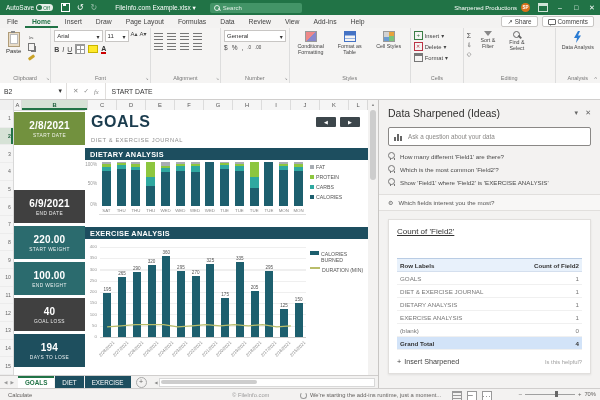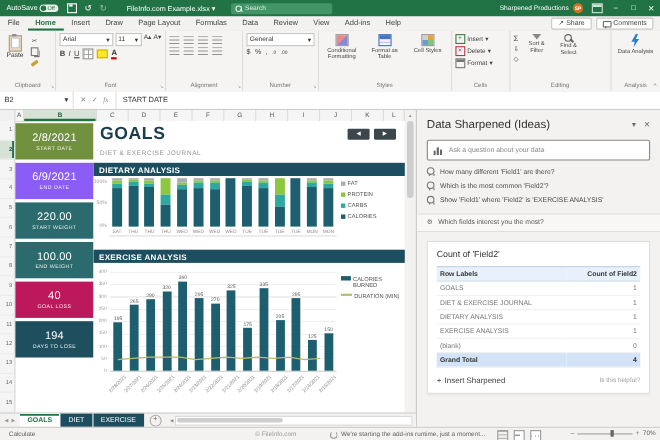--- a/index.html
+++ b/index.html
@@ -91,21 +91,21 @@
   .colh.sel{background:#d6e2d6;box-shadow:inset 0 -2px 0 #217346;color:#1a5c38;font-weight:bold;}
   .rowheads{position:absolute;top:10px;left:0;width:13px;bottom:0;display:flex;flex-direction:column;background:#f5f5f5;border-right:1px solid #d8d8d8;font-size:5.2px;color:#666;}
   .rowh{flex:1;display:flex;align-items:center;justify-content:flex-end;padding-right:2px;border-bottom:1px solid #ececec;}
   .rowh.sel{background:#d6e2d6;box-shadow:inset -2px 0 0 #217346;color:#1a5c38;font-weight:bold;}
   .vscroll{position:absolute;top:0;right:0;width:10px;bottom:0;background:#f3f2f1;border-left:1px solid #d8d8d8;}
   .vs-arrow{height:9px;display:flex;align-items:center;justify-content:center;font-size:4px;color:#888;}
   .vs-thumb{position:absolute;top:10px;left:2px;width:6px;height:70px;background:#cdcdcd;border-radius:3px;}
   
   .stats{position:absolute;top:12px;left:14px;width:71px;display:flex;flex-direction:column;gap:3px;}
   .stat{height:33px;display:flex;flex-direction:column;align-items:center;justify-content:center;color:#fff;}
-  .stat-v{font-size:10px;font-weight:normal;letter-spacing:.2px;}
+  .stat-v{font-size:10px;font-weight:bold;letter-spacing:.2px;}
   .stat-l{font-size:4.8px;letter-spacing:.4px;margin-top:2px;opacity:.9;}
   
   .main{position:absolute;top:10px;left:85px;width:283px;bottom:0;background:#fff;}
   .goals-title{position:absolute;top:3px;left:6px;font-size:16px;font-weight:bold;color:#1b3c4e;letter-spacing:.5px;}
   .navbtns{position:absolute;top:7px;right:8px;display:flex;gap:4px;}
   .navbtn{width:20px;height:10px;background:#3c464b;color:#fff;font-size:5px;display:flex;align-items:center;justify-content:center;border-radius:1px;}
   .subtitle{position:absolute;top:27px;left:6px;font-size:5.8px;color:#919191;letter-spacing:.6px;}
   .banner{position:absolute;left:0;width:100%;height:12px;background:#1d4e5f;color:#fff;font-size:7.3px;font-weight:bold;display:flex;align-items:center;padding-left:5px;box-sizing:border-box;letter-spacing:.3px;}
   .banner1{top:38px;} .banner2{top:117px;}
   
@@ -144,21 +144,21 @@
   .askbox{margin:4px 9px;height:17px;background:#fff;border:1px solid #8a8886;border-radius:2px;display:flex;align-items:center;gap:4px;padding:0 5px;}
   .askbox input{border:none;outline:none;font-size:6.3px;color:#333;flex:1;font-family:inherit;background:transparent;}
   .askbox input::placeholder{color:#8a8886;}
   .sugg{margin:7px 9px 0;display:flex;flex-direction:column;gap:6px;}
   .sugg-row{display:flex;align-items:center;gap:5px;font-size:6.2px;color:#4a4a4a;}
   .bulb{width:5px;height:5px;border:1px solid #777;border-radius:50%;position:relative;flex:0 0 auto;margin-top:-2px;}
   .bulb::after{content:"";position:absolute;left:1px;top:5px;width:3px;height:2px;border-left:1px solid #777;border-right:1px solid #777;}
   .fields-row{margin-top:8px;padding:4px 9px;border-top:1px solid #e1dfdd;border-bottom:1px solid #e1dfdd;
               display:flex;align-items:center;gap:5px;font-size:6.2px;color:#555;background:#f8f7f6;}
   .card{margin:8px 9px;background:#fff;border:1px solid #e1dfdd;box-shadow:0 1px 2px rgba(0,0,0,.08);padding:7px 8px;}
-  .card-title{font-size:8px;color:#333;margin-bottom:6px;}
+  .card-title{font-size:8px;color:#333;margin-bottom:22px;text-decoration:underline;}
   table.pvt{width:100%;border-collapse:collapse;font-size:6.2px;}
   .pvt th{background:#e8f1fb;border-top:1px solid #b9cce4;border-bottom:1px solid #d4dfee;color:#333;text-align:left;padding:2.5px 3px;font-size:6.2px;}
   .pvt th.num,.pvt td.num{text-align:right;}
   .pvt td{color:#777;padding:2.5px 3px;border-bottom:1px solid #f0f0f0;}
   .pvt tr.grand td{background:#d2e3f8;color:#333;font-weight:bold;border-top:1px solid #b9cce4;}
   .card-foot{display:flex;align-items:center;margin-top:7px;}
   .insert-link{display:flex;align-items:center;gap:3px;font-size:7.2px;color:#444;}
   .helpful{margin-left:auto;font-size:5.8px;color:#a0a0a0;}
   
   .tabstrip{position:absolute;left:0;top:375px;width:378px;height:13px;background:#f3f2f1;border-top:1px solid #d0cecd;display:flex;align-items:stretch;font-size:6.3px;}
@@ -442,33 +442,33 @@
     </div>
   <div class="vscroll">
     <div class="vs-arrow">▲</div>
     <div class="vs-thumb"></div>
   </div>
   <div class="stats">
       <div class="stat" style="background: rgb(114, 145, 62);">
         <div class="stat-v">2/8/2021</div>
         <div class="stat-l">START DATE</div>
       </div>
-      <div class="stat" style="background: #8b5cf6;">
+      <div class="stat" style="background: #404040; margin-top: 42px;">
         <div class="stat-v">6/9/2021</div>
         <div class="stat-l">END DATE</div>
       </div>
       <div class="stat" style="background: rgb(43, 107, 110);">
         <div class="stat-v">220.00</div>
         <div class="stat-l">START WEIGHT</div>
       </div>
       <div class="stat" style="background: rgb(43, 107, 110);">
         <div class="stat-v">100.00</div>
         <div class="stat-l">END WEIGHT</div>
       </div>
-      <div class="stat" style="background: #be185d;">
+      <div class="stat" style="background: #404040;">
         <div class="stat-v">40</div>
         <div class="stat-l">GOAL LOSS</div>
       </div>
       <div class="stat" style="background: rgb(30, 79, 94);">
         <div class="stat-v">194</div>
         <div class="stat-l">DAYS TO LOSE</div>
       </div>
     </div>
   <div class="main">
     <div class="goals-title">GOALS</div>

